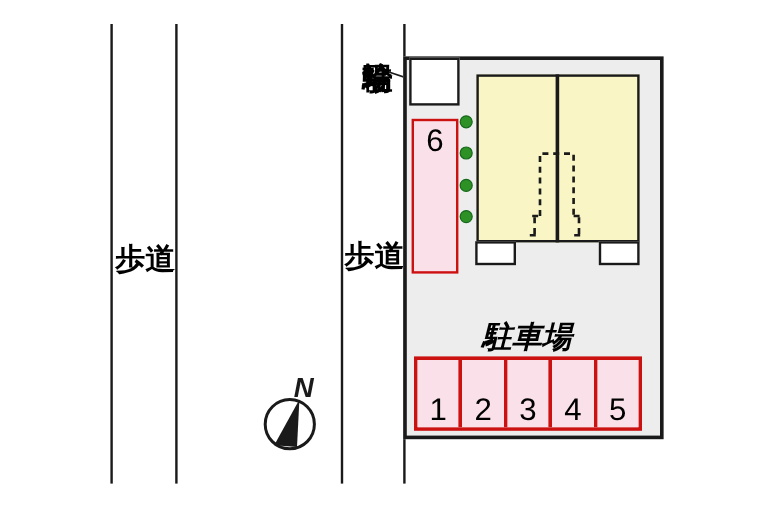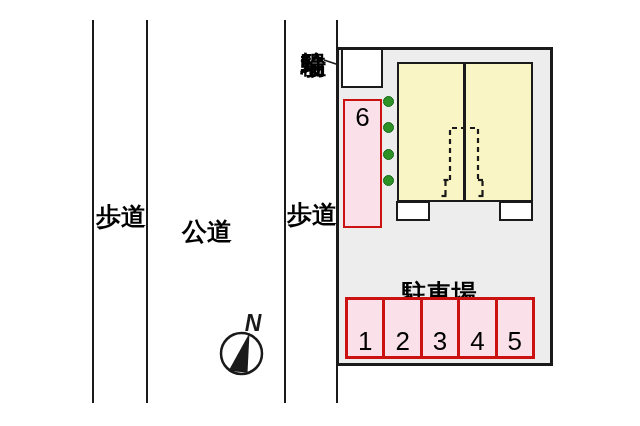--- a/index.html
+++ b/index.html
@@ -16,21 +16,21 @@
   .vline.l4 { left:336px; }
 
   .lbl { position:absolute; font-size:25px; font-weight:600; line-height:27px; text-align:center; white-space:nowrap; }
   .lbl.sidewalk-left  { left:94px;  top:203px; width:54px; }
   .lbl.road           { left:178px; top:218px; width:58px; }
   .lbl.sidewalk-right { left:286px; top:201px; width:52px; }
   .lbl.bicycle {
     left:301px; top:31px; writing-mode:vertical-rl; text-orientation:upright;
     letter-spacing:1px; line-height:26px; text-align:left;
   }
-  .lbl.parking-title { left:399px; top:280px; width:80px; }
+  .lbl.parking-title { left:399px; top:268px; width:80px;font-style:italic; }
 
   
   .site {
     position:absolute; left:336px; top:47px; width:217px; height:319px;
     box-sizing:border-box; border:3px solid #1a1a1a; background:#EDEDED;
   }
   .bike-box {
     position:absolute; left:341px; top:48px; width:42px; height:40px;
     box-sizing:border-box; border:2.5px solid #1a1a1a; background:#ffffff;
   }
@@ -73,21 +73,20 @@
 <body>
 
 <div class="canvas">
 
   <div class="vline l1"></div>
   <div class="vline l2"></div>
   <div class="vline l3"></div>
   <div class="vline l4"></div>
 
   <div class="lbl sidewalk-left">歩道</div>
-  <div class="lbl road">公道</div>
   <div class="lbl sidewalk-right">歩道</div>
 
   <div class="lbl bicycle">駐輪場</div>
   <svg class="overlay-svg" style="left:322px; top:56px;" width="28" height="16" viewBox="0 0 28 16">
     <line x1="2" y1="4" x2="26" y2="12" stroke="#1a1a1a" stroke-width="1.5"></line>
   </svg>
 
   <div class="site"></div>
   <div class="bike-box"></div>
 

